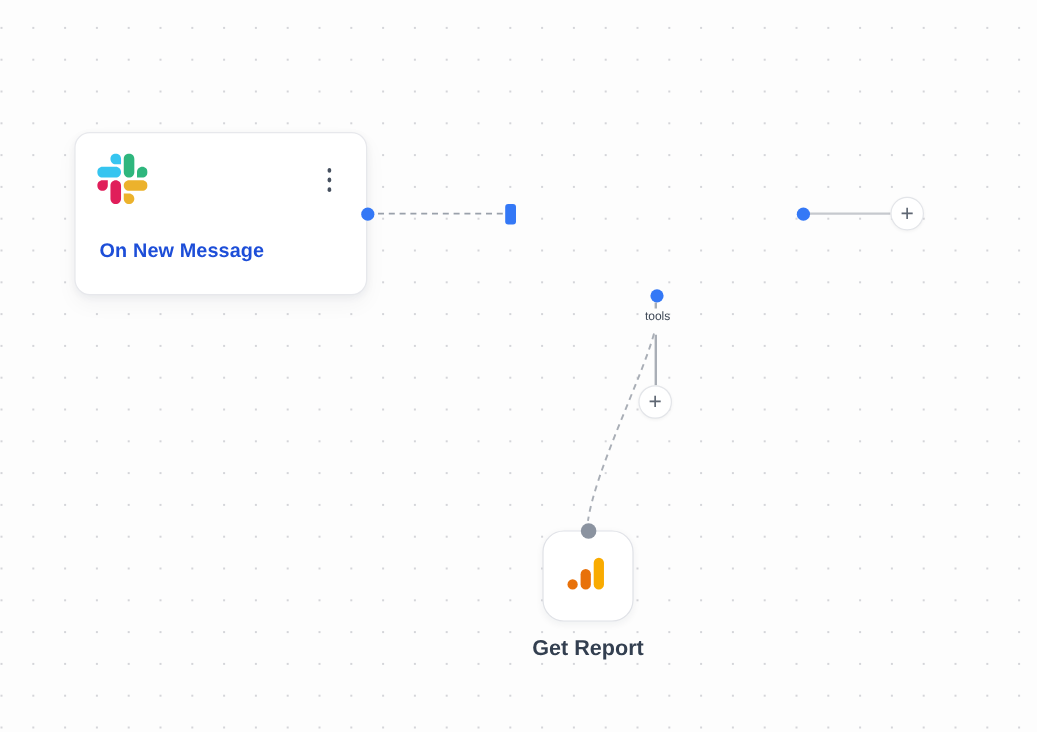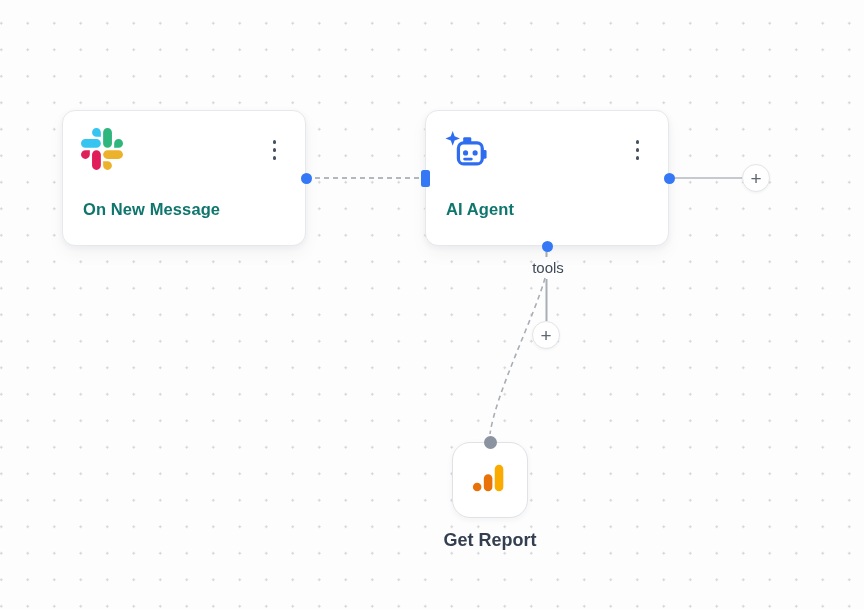--- a/index.html
+++ b/index.html
@@ -25,21 +25,21 @@
   .node-tool {
     position:absolute; left:452px; top:442px; width:76px; height:76px;
     background:#fff; border:1px solid #e0e2e7; border-radius:18px;
     box-shadow:0 2px 6px rgba(25,35,60,0.05);
     display:flex; align-items:center; justify-content:center;
     z-index:2; cursor:pointer;
   }
   .node-icon { position:absolute; left:18px; top:17px; }
   .node-title {
     position:absolute; left:20px; top:89px;
-    font-size:16.5px; font-weight:600; color:#0f766e; letter-spacing:.1px;
+    font-size:16.5px; font-weight:600; color:#1d4ed8; letter-spacing:.1px;
     white-space:nowrap;
   }
   .kebab {
     position:absolute; top:27px; right:27px;
     display:flex; flex-direction:column; gap:4.5px;
     padding:2px; cursor:pointer;
   }
   .kebab i { width:3.5px; height:3.5px; border-radius:50%; background:#46505f; }
 
   .port-dot {
@@ -59,21 +59,21 @@
     background:#fff; border:1px solid #e3e5e9;
     box-shadow:0 1px 3px rgba(0,0,0,0.05);
     display:flex; align-items:center; justify-content:center;
     color:#5f6773; font-size:19px; line-height:1; z-index:3; cursor:pointer;
   }
   .plus-next { left:742px; top:164px; }
   .plus-tool { left:532px; top:321px; }
 
   .tools-label {
     position:absolute; left:548px; top:259px; transform:translateX(-50%);
-    font-size:15px; color:#3f4957; z-index:2; white-space:nowrap;
+    font-size:10px; color:#3f4957; z-index:2; white-space:nowrap;
   }
   .tool-node-label {
     position:absolute; left:490px; top:530px; transform:translateX(-50%);
     font-size:18px; font-weight:600; color:#333f50; z-index:2; white-space:nowrap;
   }
 </style>
 </head>
 <body>
 
 <div class="canvas">
@@ -95,39 +95,20 @@
       </svg>
     </span>
     <span class="kebab">
         <i></i>
         <i></i>
         <i></i>
       </span>
     <span class="node-title">On New Message</span>
   </div>
 
-  <div class="node node-agent">
-    <span class="node-icon" style="top:19px;">
-      <svg width="46" height="42" viewBox="0 0 48 44">
-        <path d="M9 1 L11 6.6 L16.6 8.8 L11 11 L9 16.6 L7 11 L1.4 8.8 L7 6.6 Z" fill="#2e6cf0"></path>
-        <rect x="20" y="7.5" width="8.5" height="9" rx="1.5" fill="#2e6cf0"></rect>
-        <rect x="38.5" y="21" width="6" height="9" rx="1.5" fill="#2e6cf0"></rect>
-        <rect x="15" y="13.5" width="25" height="22" rx="5.5" fill="#ffffff" stroke-width="3.4" stroke="#2e6cf0"></rect>
-        <circle cx="22.5" cy="24" r="2.7" fill="#2e6cf0"></circle>
-        <circle cx="32.5" cy="24" r="2.7" fill="#2e6cf0"></circle>
-        <path d="M21.5 30.5 H28.5" fill="none" stroke-width="3" stroke-linecap="round" stroke="#2e6cf0"></path>
-      </svg>
-    </span>
-    <span class="kebab">
-        <i></i>
-        <i></i>
-        <i></i>
-      </span>
-    <span class="node-title">AI Agent</span>
-  </div>
 
   <div class="node-tool">
     <span>
       <svg width="38" height="38" viewBox="0 0 40 40">
         <rect x="25" y="6" width="9" height="28" rx="4.5" fill="#F9AB00"></rect>
         <rect x="13.5" y="16" width="9" height="18" rx="4.5" fill="#E8710A"></rect>
         <circle cx="6.5" cy="29.5" r="4.5" fill="#E8710A"></circle>
       </svg>
     </span>
   </div>

